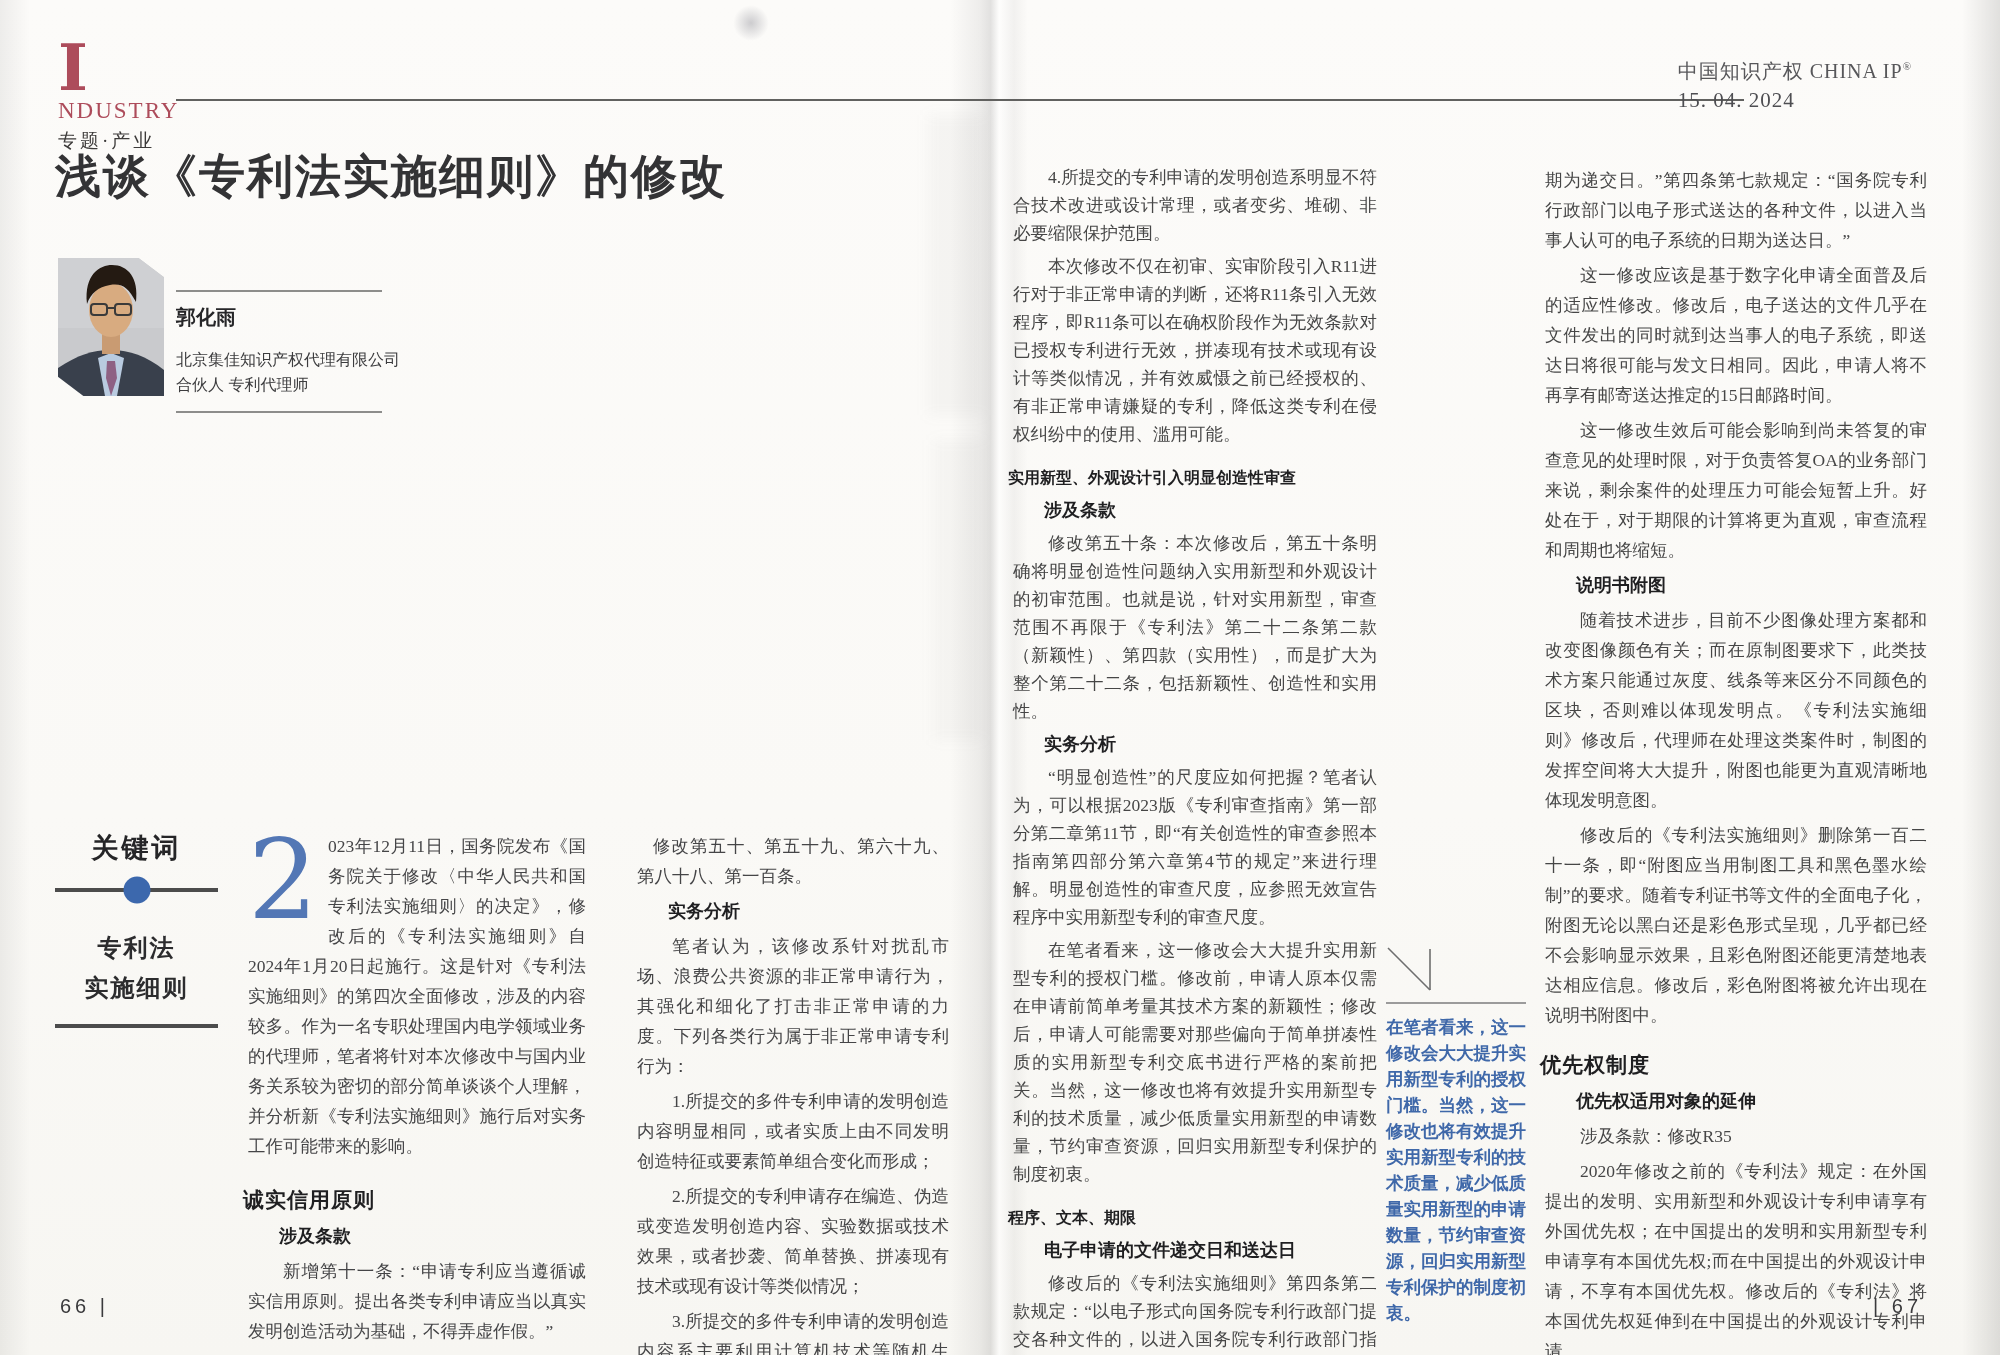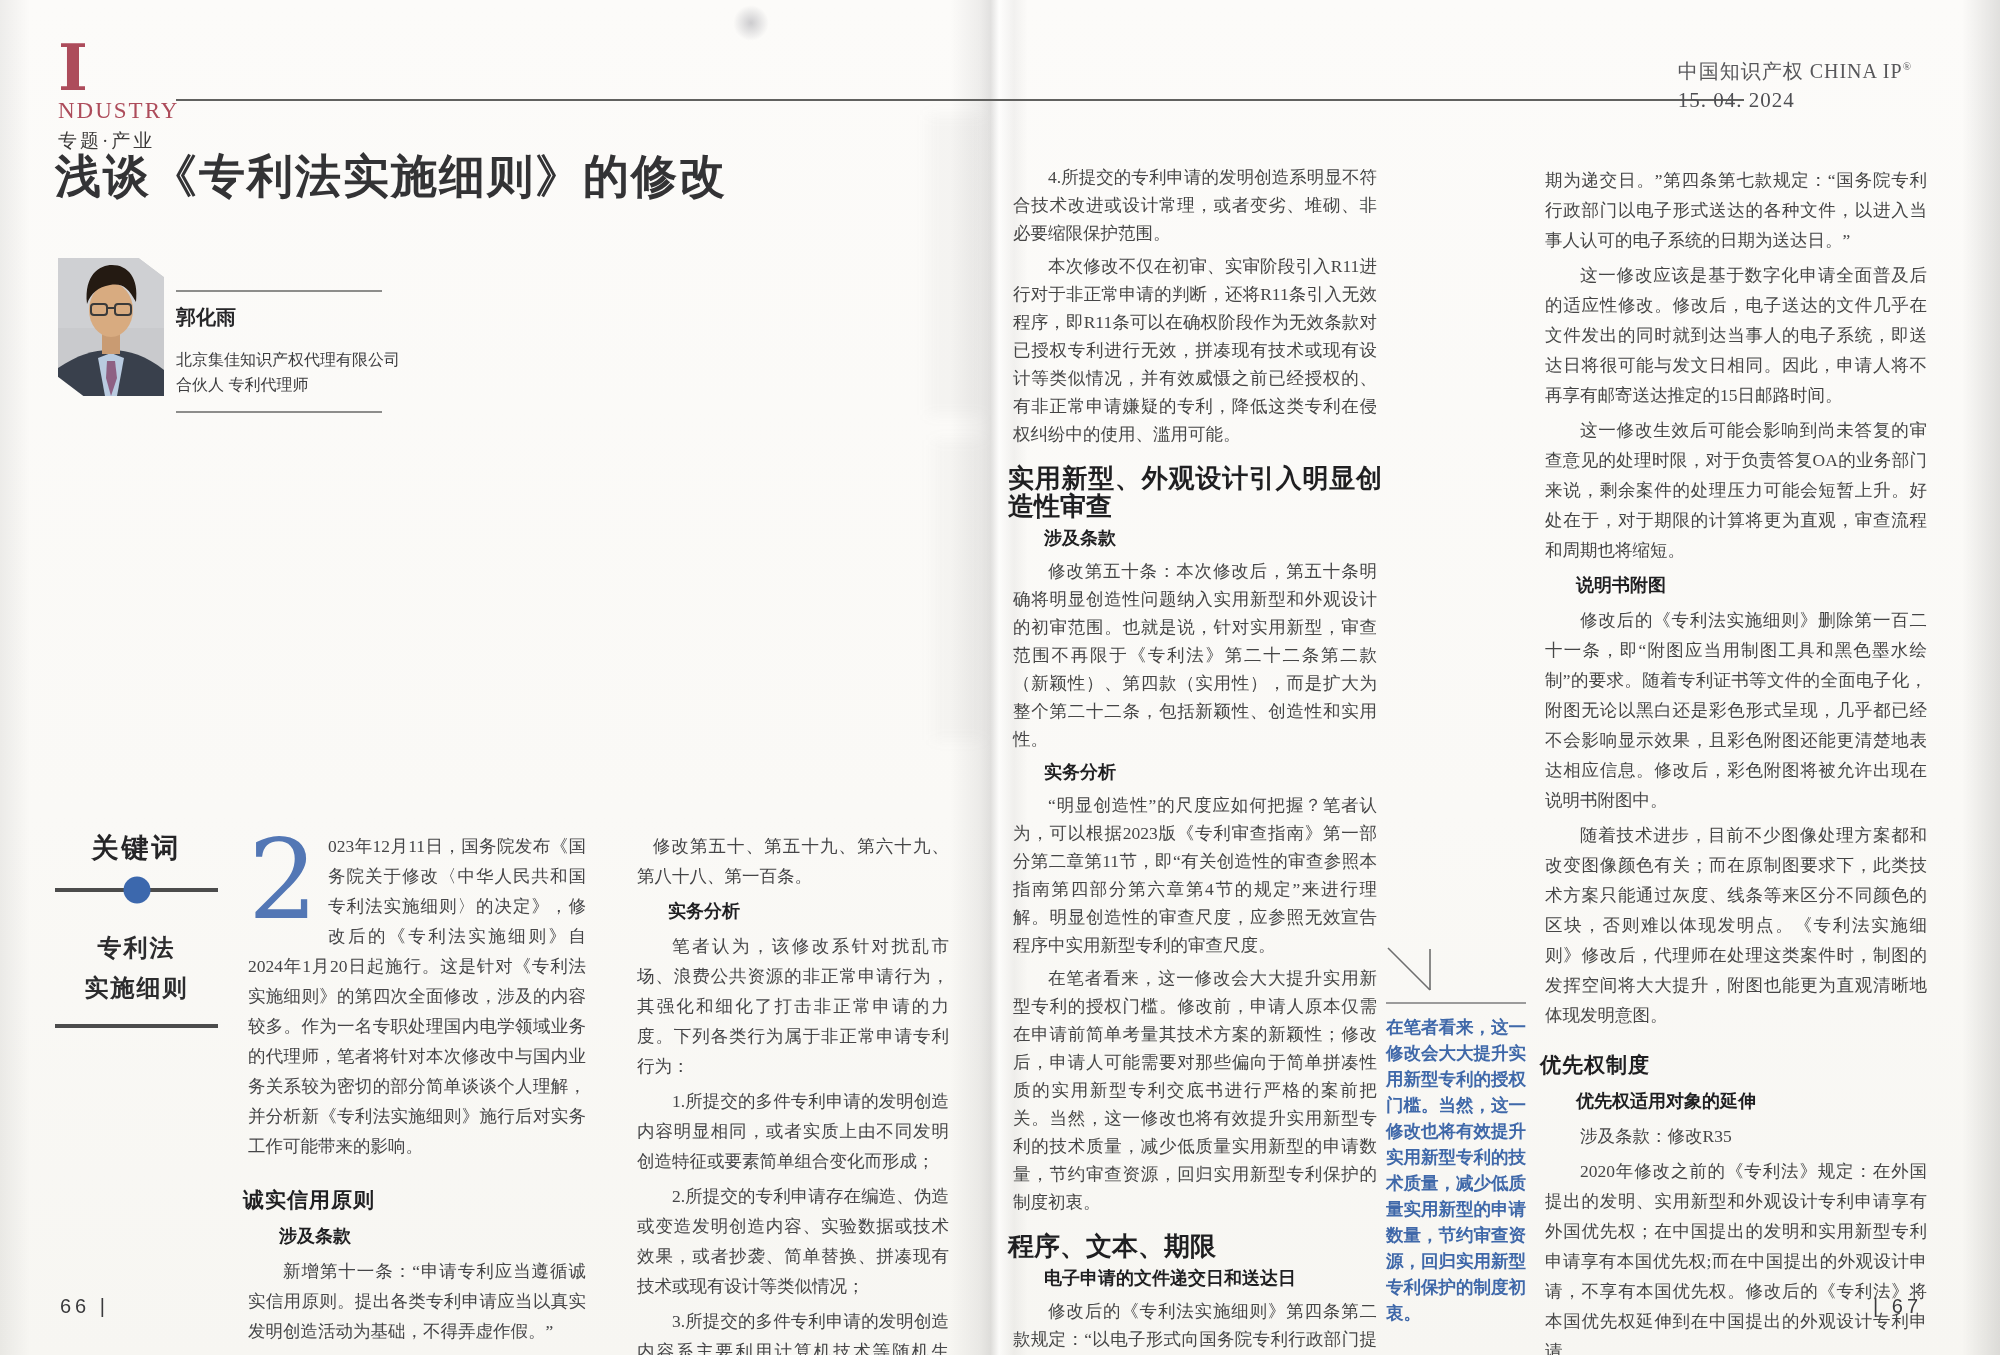--- a/index.html
+++ b/index.html
@@ -54,21 +54,21 @@
   .colA{position:absolute;left:243px;top:826px;width:348px;font-size:17.5px;line-height:30px;color:#454547;text-align:justify;}
   .colB{position:absolute;left:632px;top:826px;width:322px;font-size:17.5px;line-height:30px;color:#454547;text-align:justify;}
   .colC{position:absolute;left:1008px;top:158px;width:374px;font-size:17.5px;line-height:28px;color:#464646;text-align:justify;}
   .colD{position:absolute;left:1540px;top:160px;width:392px;font-size:17.5px;line-height:30px;color:#464646;text-align:justify;}
   .body-p{margin:5px;}
   .indent{text-indent:2em;}
   .indent-sm{text-indent:.9em;}
   .dropcap{float:left;font-family:"DejaVu Serif",serif;font-size:110px;line-height:86px;color:#5377b5;margin:6px 10px 0 0;}
   .h-sec{font-size:21px;color:#1f1f21;margin:24px 0 6px;letter-spacing:1px;}
   .h-sub{font-size:18px;color:#1f1f21;margin:4px 0 4px;text-indent:2em;}
-  .colC .h-sec{font-size:26px;margin:16px 0 4px;letter-spacing:0;}
+  .colC .h-sec{font-size:16px;margin:16px 0 4px;letter-spacing:0;}
   .colD .h-sec{font-size:21px;margin:20px 0 6px;}
 
   
   .pullquote{position:absolute;left:1386px;top:946px;width:140px;}
   .pq-rule{height:2px;background:#9b9b9b;margin:4px 0 10px;}
   .pq-text{margin:0;font-size:17.5px;line-height:26px;color:#3f68a9;text-align:justify;}
 
   
   .brand{position:absolute;right:88px;top:58px;text-align:left;color:#57575a;}
   .brand-line{font-size:20px;letter-spacing:1px;}
@@ -182,22 +182,22 @@
     </svg>
     <div class="pq-rule"></div>
     <p class="pq-text hei">在笔者看来，这一修改会大大提升实用新型专利的授权门槛。当然，这一修改也将有效提升实用新型专利的技术质量，减少低质量实用新型的申请数量，节约审查资源，回归实用新型专利保护的制度初衷。</p>
   </div>
 
   <div class="colD">
     <p class="body-p">期为递交日。”第四条第七款规定：“国务院专利行政部门以电子形式送达的各种文件，以进入当事人认可的电子系统的日期为送达日。”</p>
     <p class="body-p indent">这一修改应该是基于数字化申请全面普及后的适应性修改。修改后，电子送达的文件几乎在文件发出的同时就到达当事人的电子系统，即送达日将很可能与发文日相同。因此，申请人将不再享有邮寄送达推定的15日邮路时间。</p>
     <p class="body-p indent">这一修改生效后可能会影响到尚未答复的审查意见的处理时限，对于负责答复OA的业务部门来说，剩余案件的处理压力可能会短暂上升。好处在于，对于期限的计算将更为直观，审查流程和周期也将缩短。</p>
     <h3 class="h-sub hei">说明书附图</h3>
+    <p class="body-p indent">随着技术进步，目前不少图像处理方案都和改变图像颜色有关；而在原制图要求下，此类技术方案只能通过灰度、线条等来区分不同颜色的区块，否则难以体现发明点。《专利法实施细则》修改后，代理师在处理这类案件时，制图的发挥空间将大大提升，附图也能更为直观清晰地体现发明意图。</p>
     <p class="body-p indent">修改后的《专利法实施细则》删除第一百二十一条，即“附图应当用制图工具和黑色墨水绘制”的要求。随着专利证书等文件的全面电子化，附图无论以黑白还是彩色形式呈现，几乎都已经不会影响显示效果，且彩色附图还能更清楚地表达相应信息。修改后，彩色附图将被允许出现在说明书附图中。</p>
-    <p class="body-p indent">随着技术进步，目前不少图像处理方案都和改变图像颜色有关；而在原制图要求下，此类技术方案只能通过灰度、线条等来区分不同颜色的区块，否则难以体现发明点。《专利法实施细则》修改后，代理师在处理这类案件时，制图的发挥空间将大大提升，附图也能更为直观清晰地体现发明意图。</p>
     <h2 class="h-sec hei">优先权制度</h2>
     <h3 class="h-sub hei">优先权适用对象的延伸</h3>
     <p class="body-p indent">涉及条款：修改R35</p>
     <p class="body-p indent">2020年修改之前的《专利法》规定：在外国提出的发明、实用新型和外观设计专利申请享有外国优先权；在中国提出的发明和实用新型专利申请享有本国优先权;而在中国提出的外观设计申请，不享有本国优先权。修改后的《专利法》将本国优先权延伸到在中国提出的外观设计专利申请。</p>
     <p class="body-p indent">在这一背景下，《专利法实施细则》完善了优先权制度的配套规则，其第三十五条修改的内容主要包括：“外观设计专利申请人要求本国优先权，在先申请是发</p>
   </div>
 
   <div class="pageno pn-left">66 |</div>
   <div class="pageno pn-right">| 67</div>
 

